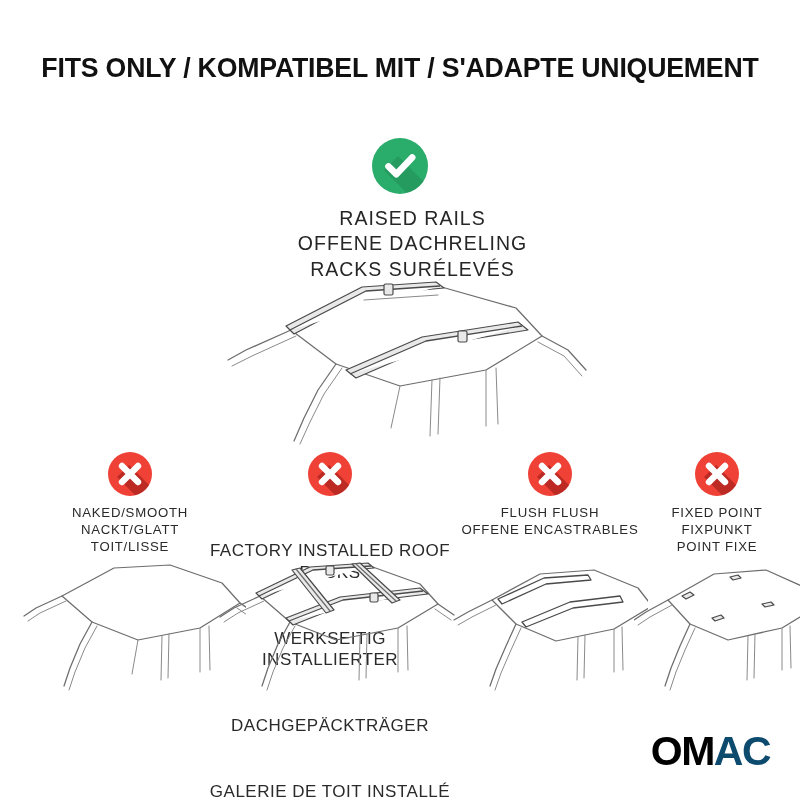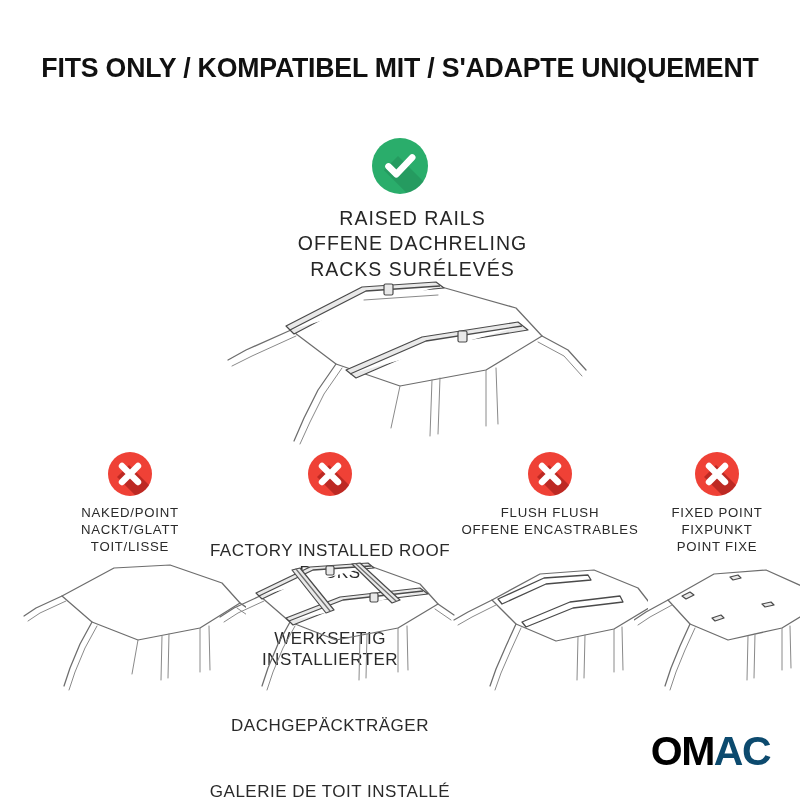--- a/index.html
+++ b/index.html
@@ -217,21 +217,21 @@
 <div class="row">
 
   <div class="cell cell-0">
     <div class="badge-red">
       <div class="shadow"></div>
       <svg width="44" height="44" viewBox="0 0 44 44">
         <path d="M14 14 L30 30 M30 14 L14 30" fill="none" stroke="#ffffff" stroke-width="6.4" stroke-linecap="round"></path>
       </svg>
     </div>
     <div class="cell-labels">
-      <div>NAKED/POINT</div>
+      <div>NAKED/SMOOTH</div>
       <div>NACKT/GLATT</div>
       <div>TOIT/LISSE</div>
     </div>
     <div class="cell-art art-0">
       <svg width="232" height="140" viewBox="0 0 232 140">
         <path class="line" d="M48 40 L100 12 L156 9 L208 27 L226 47 L186 72 L124 84 L78 66 Z"></path>
         <path class="line" d="M48 40 L22 52 L10 60"></path>
         <path class="line-thin" d="M52 45 L26 57 L14 65"></path>
         <path class="line" d="M78 66 L66 88 L56 112 L50 130"></path>
         <path class="line-thin" d="M83 70 L71 92 L61 116 L55 134"></path>

